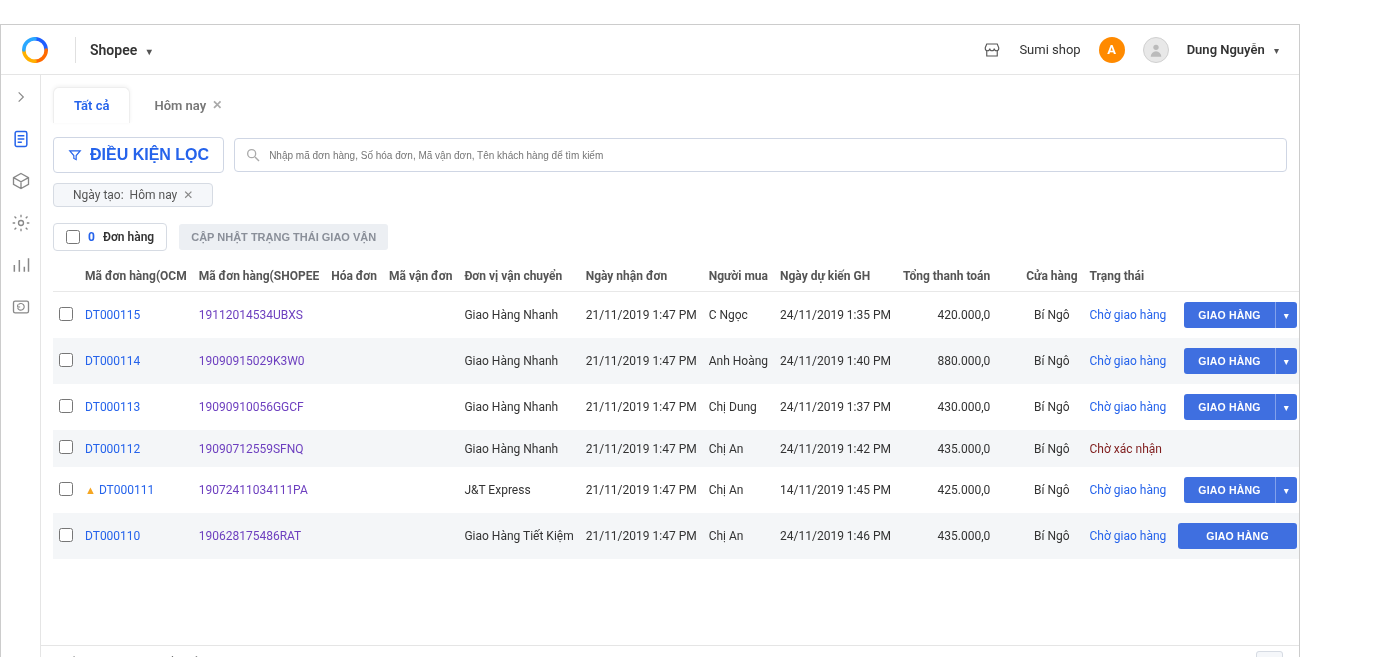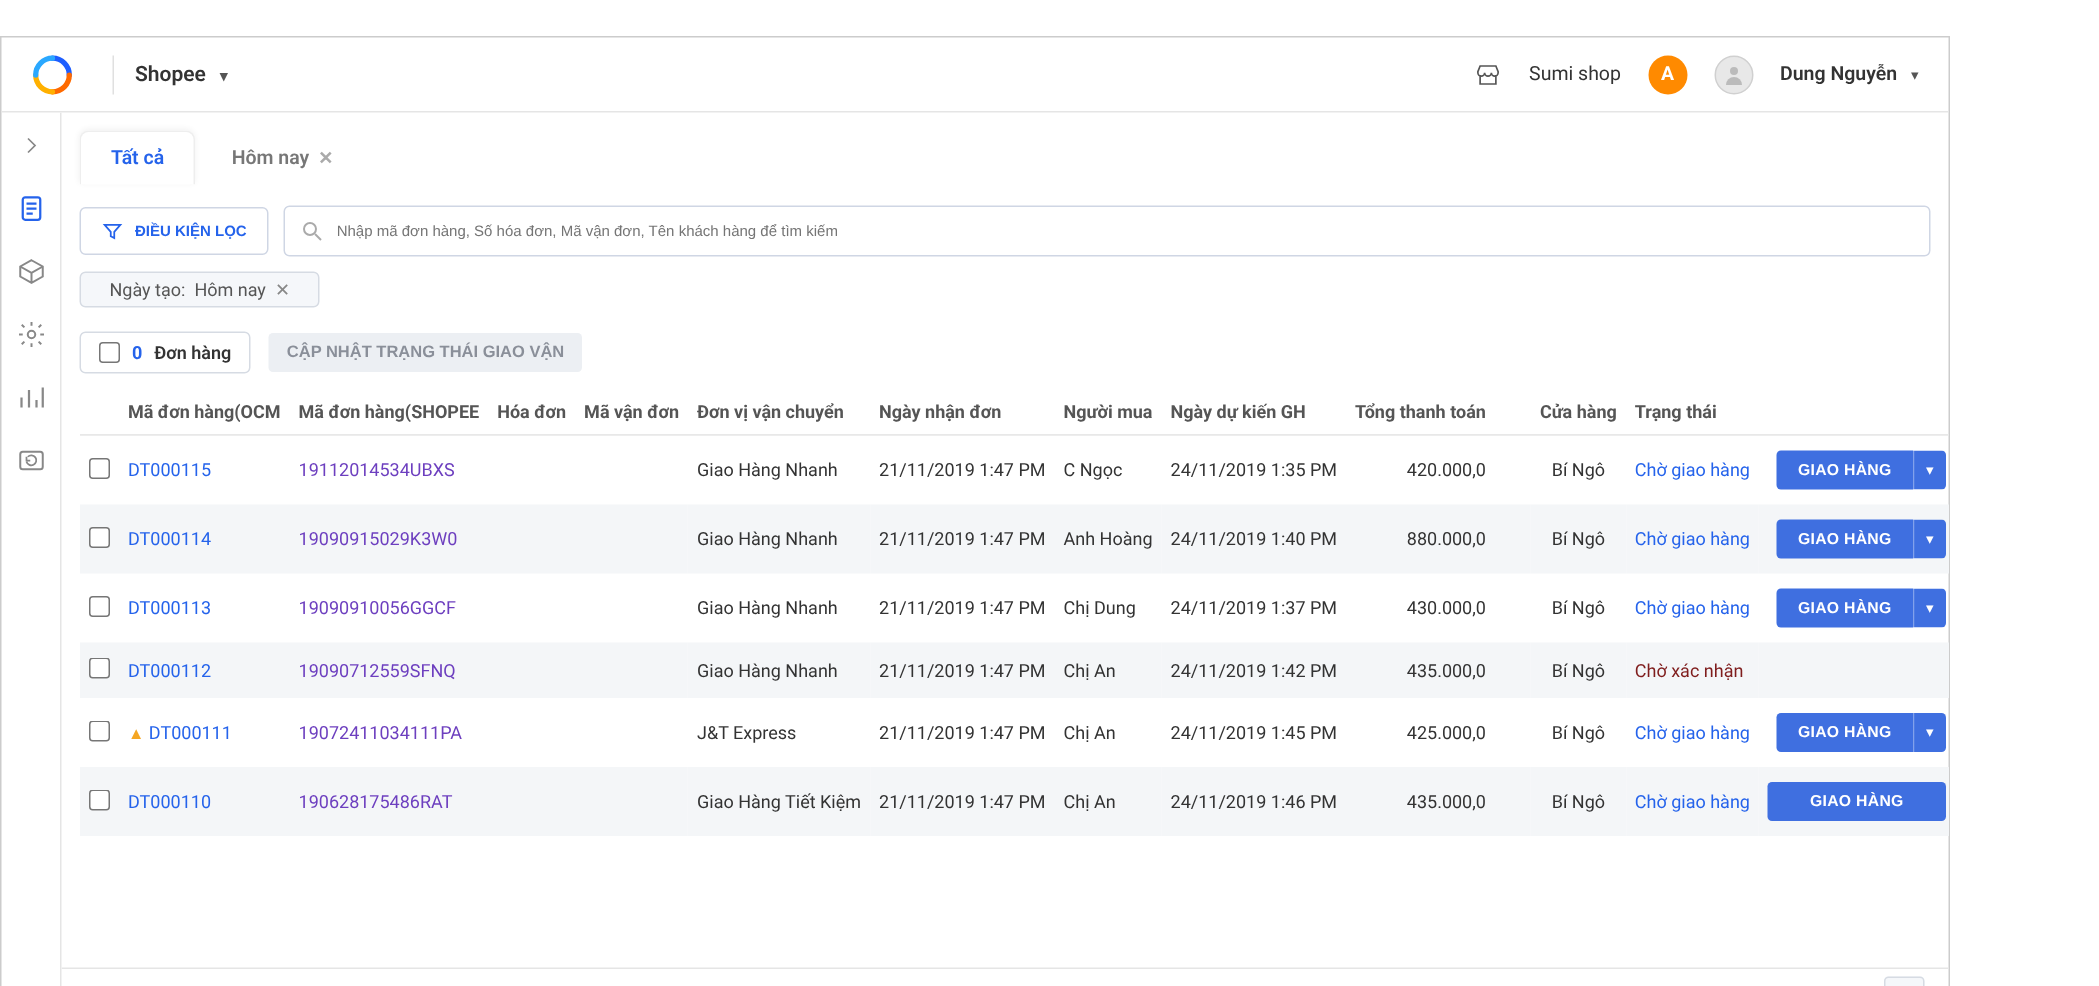--- a/index.html
+++ b/index.html
@@ -23,21 +23,21 @@
 .side-icon.active { color: #2563eb; }
 .collapse-icon { color: #888; }
 
 .main { flex: 1; display: flex; flex-direction: column; overflow: hidden; }
 .tabs { display: flex; padding: 12px 12px 0 12px; gap: 4px; }
 .tab { padding: 10px 20px; font-size: 13px; font-weight: 600; color: #777; border-radius: 6px 6px 0 0; cursor: pointer; display:flex;align-items:center;gap:6px;}
 .tab.active { background: #fff; color: #2563eb; box-shadow: 0 -1px 4px rgba(0,0,0,0.06); border:1px solid #eee; border-bottom:none;}
 .tab .close-x { font-size: 12px; color: #aaa; }
 
 .toolbar { display: flex; gap: 10px; padding: 14px 12px 10px 12px; align-items: center; }
-.filter-btn { border: 1px solid #cfd6e4; border-radius: 4px; padding: 8px 14px; display: flex; align-items: center; gap: 8px; color: #2563eb; font-weight: 600; background: #fff; cursor:pointer; font-size:10px;}
+.filter-btn { border: 1px solid #cfd6e4; border-radius: 4px; padding: 8px 14px; display: flex; align-items: center; gap: 8px; color: #2563eb; font-weight: 600; background: #fff; cursor:pointer; font-size:16px;}
 .search-box { flex: 1; border: 1px solid #cfd6e4; border-radius: 4px; height: 34px; display: flex; align-items: center; padding: 0 10px; gap: 8px; }
 .search-box input { border: none; outline: none; flex: 1; font-size: 10px; }
 .search-ic { color: #aaa; }
 
 .chips { padding: 0 12px 10px 12px; display: flex; gap: 8px; }
 .chip { border: 1px solid #d6dbe3; border-radius: 4px; padding: 4px 19px; font-size: 12px; color: #555; display:flex;align-items:center;gap:6px; background:#f5f7fa;}
 .chip .x { color: #888; cursor:pointer;}
 
 .controls { display: flex; align-items: center; gap: 12px; padding: 6px 12px 10px 12px; }
 .count-box { border: 1px solid #d6dbe3; border-radius: 4px; padding: 6px 12px; display:flex; align-items:center; gap:8px; font-size:12px;}
@@ -279,21 +279,21 @@
               </tr>
               <tr>
                 <td class="chk"><input type="checkbox" style=""></td>
                 <td><span><span class="warn-ic">▲</span><span class="link-blue">DT000111</span></span></td>
                 <td><span class="link-purple">19072411034111PA</span></td>
                 <td></td>
                 <td></td>
                 <td>J&amp;T Express</td>
                 <td>21/11/2019 1:47 PM</td>
                 <td>Chị An</td>
-                <td>24/11/2019 1:45 PM</td>
+                <td>14/11/2019 1:45 PM</td>
                 <td class="col-total">425.000,0</td>
                 <td class="col-store">Bí Ngô</td>
                 <td><span class="status-blue">Chờ giao hàng</span></td>
                 <td class="col-action"><div class="btn-group">
                     <button class="deliver-btn">GIAO HÀNG</button>
                     <button class="deliver-drop">▾</button>
                   </div></td>
               </tr>
               <tr>
                 <td class="chk"><input type="checkbox" style=""></td>

